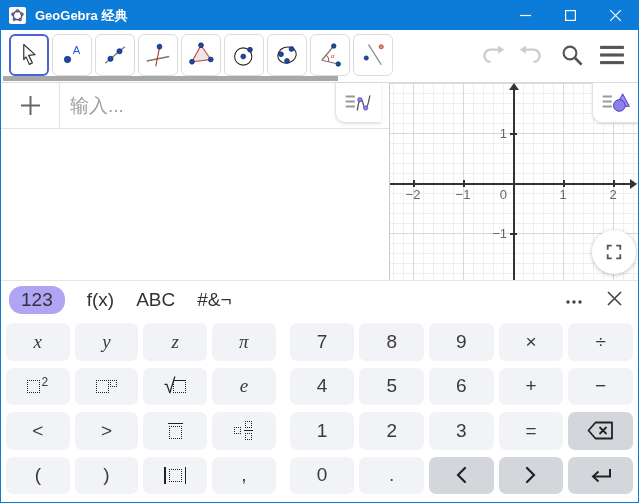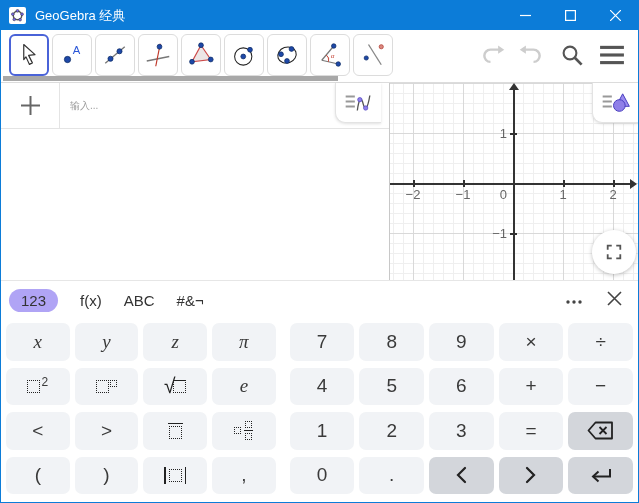--- a/index.html
+++ b/index.html
@@ -1,40 +1,40 @@
 <!DOCTYPE html>
 <html><head>
 <meta charset="utf-8">
 <style>
   * { margin:0; padding:0; box-sizing:border-box; }
   body { width:639px; height:503px; font-family:"Liberation Sans", sans-serif; background:#fff; }
   .window { width:639px; height:503px; border:1px solid #0c7cd8; display:flex; flex-direction:column; overflow:hidden; position:relative; background:#fff; }
 
   
-  .titlebar { height:29px; background:#0c7cd8; display:flex; align-items:center; flex:0 0 auto; }
+  .titlebar { height:29px; background:#0c7cd8; display:flex; align-items:center; flex:0 0 auto;font-weight:bold; }
   .tb-logo { width:17px; height:17px; background:#fff; border-radius:2px; margin-left:8px; display:flex; align-items:center; justify-content:center; }
   .tb-title { color:#fff; font-size:13px; margin-left:9px; flex:1; }
   .tb-btn { width:45px; height:29px; display:flex; align-items:center; justify-content:center; }
 
   
   .toolbar { height:52px; background:#fff; position:relative; display:flex; align-items:flex-start; padding:4px 10px 0 8px; flex:0 0 auto; }
   .tool-btn { width:40px; height:42px; border:1px solid #dcdcdc; border-radius:6px; background:#fff; margin-right:3px; display:flex; align-items:center; justify-content:center; }
   .tool-btn.selected { border:2px solid #4a63d8; }
   .tool-btn svg { display:block; }
   .tb-right { margin-left:auto; display:flex; align-items:center; gap:8px; height:42px; }
   .tb-right .icon-btn { width:32px; height:32px; display:flex; align-items:center; justify-content:center; }
   .toolbar-scrollbar { position:absolute; left:2px; bottom:1px; width:335px; height:5px; background:#a8a8a8; }
 
   
   .main { flex:0 0 198px; display:flex; border-top:1px solid #dcdcdc; position:relative; }
   .algebra { width:389px; background:#fff; border-right:1px solid #c8c8c8; position:relative; }
   .alg-input-row { height:46px; display:flex; align-items:center; border-bottom:1px solid #e4e4e4; }
   .alg-plus { width:58px; height:100%; display:flex; align-items:center; justify-content:center; }
   .alg-input { flex:1; height:100%; display:flex; align-items:center; border-left:1px solid #e4e4e4; padding-left:10px; }
-  .alg-placeholder { color:#9e9e9e; font-size:10px; }
+  .alg-placeholder { color:#9e9e9e; font-size:19px; }
   .style-card { position:absolute; top:0; width:46px; height:40px; background:#fff; border-left:1px solid #e3e3e3; border-bottom:1px solid #e3e3e3; border-bottom-left-radius:10px; box-shadow:0 1px 3px rgba(0,0,0,0.12); display:flex; align-items:center; justify-content:center; z-index:5; }
   .alg-card { right:8px; }
   .gfx-card { right:0; }
 
   .graphics { flex:1; position:relative; overflow:hidden;
     background-image:
       linear-gradient(to right, #d9d9d9 1px, transparent 1px),
       linear-gradient(to bottom, #d9d9d9 1px, transparent 1px),
       linear-gradient(to right, #efefef 1px, transparent 1px),
       linear-gradient(to bottom, #efefef 1px, transparent 1px);
@@ -44,21 +44,21 @@
   .axis-x { position:absolute; left:0; top:100px; width:242px; height:1.5px; background:#333; }
   .axis-y { position:absolute; left:123px; top:6px; width:1.5px; height:192px; background:#333; }
   .arrow-right { position:absolute; top:96px; left:240px; width:0; height:0; border-left:7px solid #333; border-top:5px solid transparent; border-bottom:5px solid transparent; }
   .arrow-up { position:absolute; left:119px; top:0; width:0; height:0; border-bottom:7px solid #333; border-left:5px solid transparent; border-right:5px solid transparent; }
   .tick-label { position:absolute; font-size:13px; color:#666; }
   .fullscreen-btn { position:absolute; left:202px; top:147px; width:44px; height:44px; border-radius:50%; background:#fff; box-shadow:0 1px 4px rgba(0,0,0,0.25); display:flex; align-items:center; justify-content:center; }
 
   
   .keyboard { flex:1; background:#fff; border-top:1px solid #e6e6e6; display:flex; flex-direction:column; }
   .kb-tabs { height:38px; display:flex; align-items:center; padding:0 16px 0 8px; gap:22px; flex:0 0 auto; }
-  .kb-tab { font-size:15px; color:#333; }
+  .kb-tab { font-size:19px; color:#333; }
   .kb-tab.active { background:#b0a4f5; border-radius:13px; padding:3px 12px; }
   .kb-tabs-right { margin-left:auto; display:flex; align-items:center; gap:24px; }
   .kb-keys { flex:1; display:flex; gap:14px; padding:4px 5px 8px 5px; }
   .kb-left  { flex:271; display:grid; grid-template-rows:repeat(4,1fr); grid-template-columns:repeat(4,1fr); gap:7px 5px; }
   .kb-right { flex:345; display:grid; grid-template-rows:repeat(4,1fr); grid-template-columns:repeat(5,1fr); gap:7px 5px; }
   .key { background:#f1f3f6; border-radius:7px; display:flex; align-items:center; justify-content:center; font-size:19px; color:#3a3a3a; }
   .key.dark { background:#d3d6db; }
   .key.var { font-family:"Liberation Serif", serif; font-style:italic; }
   .dbox { display:inline-block; width:13px; height:13px; border:1.6px dotted #222; vertical-align:middle; }
   .dbox.sm { width:7px; height:7px; border-width:1.2px; }

